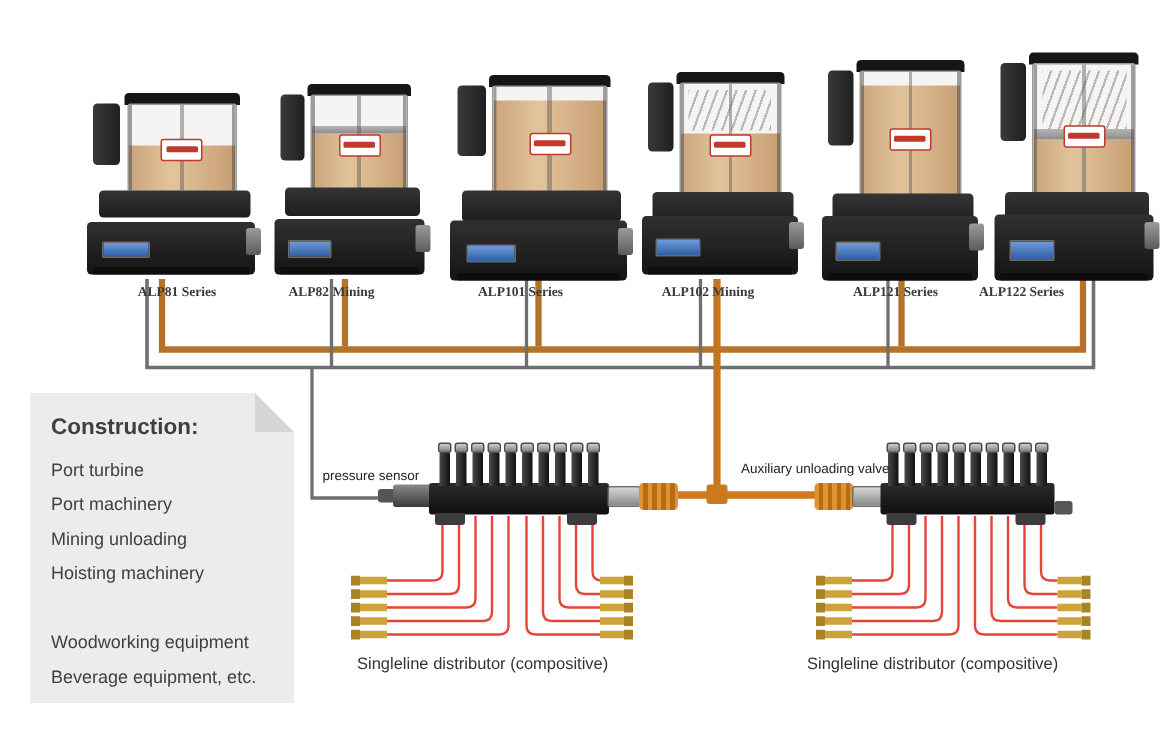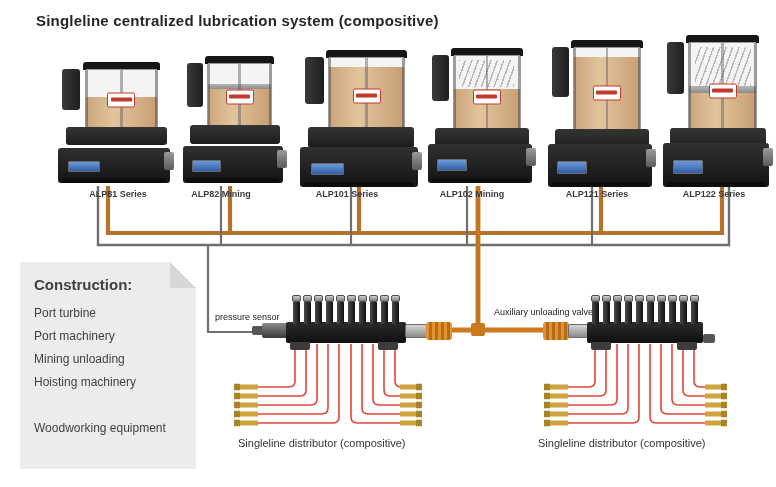--- a/index.html
+++ b/index.html
@@ -30,21 +30,21 @@
   .pump .knob{position:absolute;right:-4px;top:12%;width:10px;height:18px;background:linear-gradient(#9a9a9a,#5c5c5c);border-radius:2px;}
   .pump .feet{position:absolute;left:4%;right:4%;bottom:0;height:5px;background:#0d0d0d;}
 
   .p1{left:58px;top:62px;width:112px;height:122px;}   .p1 .reservoir{bottom:46%;} .p1 .grease{height:52%;} .p1 .base-top{bottom:32%;} 
   .p2{left:183px;top:56px;width:100px;height:128px;}  .p2 .reservoir{bottom:44%;} .p2 .grease{height:60%;} .p2 .plate{bottom:60%;} .p2 .base-top{bottom:31%;}
   .p3{left:300px;top:50px;width:118px;height:138px;}  .p3 .reservoir{bottom:41%;} .p3 .grease{height:88%;} .p3 .base-top{bottom:29%;}
   .p4{left:428px;top:48px;width:104px;height:136px;}  .p4 .reservoir{bottom:36%;} .p4 .grease{height:58%;} .p4 .spring{bottom:60%;} .p4 .base-top{bottom:26%;}
   .p5{left:548px;top:40px;width:104px;height:148px;}  .p5 .reservoir{bottom:35%;} .p5 .grease{height:90%;} .p5 .base-top{bottom:25%;}
   .p6{left:663px;top:35px;width:106px;height:153px;}  .p6 .reservoir{bottom:34%;} .p6 .grease{height:46%;} .p6 .spring{bottom:52%;} .p6 .plate{bottom:46%;height:7px;} .p6 .base-top{bottom:24%;}
 
-  .pump-label{position:absolute;top:189px;transform:translateX(-50%);font-size:9px;font-weight:bold;color:#3a3a3a;white-space:nowrap;}
+  .pump-label{position:absolute;top:189px;transform:translateX(-50%);font-size:9px;font-weight:bold;color:#3a3a3a;white-space:nowrap;font-family:Liberation Serif, serif;}
 
   
   .app-box{left:20px;top:262px;width:176px;height:207px;background:#ececec;
            clip-path:polygon(0 0,calc(100% - 26px) 0,100% 26px,100% 100%,0 100%);}
   .app-fold{left:170px;top:262px;width:0;height:0;border-left:26px solid #d6d6d6;border-top:26px solid #fff;}
   .app-title{left:34px;top:276px;font-size:15px;font-weight:bold;color:#3f3f3f;}
   .app-item{left:34px;font-size:12px;color:#3f3f3f;white-space:nowrap;}
 
   
   .dist{position:absolute;width:210px;height:62px;}
@@ -118,21 +118,20 @@
       <path d="M234,387 H240 M234,396 H240 M234,405 H240 M234,414 H240 M234,423 H240" stroke="#a98427" stroke-width="6.5"></path>
       <path d="M400,387 H416 M400,396 H416 M400,405 H416 M400,414 H416 M400,423 H416" stroke="#cda43c" stroke-width="5"></path>
       <path d="M416,387 H422 M416,396 H422 M416,405 H422 M416,414 H422 M416,423 H422" stroke="#a98427" stroke-width="6.5"></path>
       <path d="M550,387 H568 M550,396 H568 M550,405 H568 M550,414 H568 M550,423 H568" stroke="#cda43c" stroke-width="5"></path>
       <path d="M544,387 H550 M544,396 H550 M544,405 H550 M544,414 H550 M544,423 H550" stroke="#a98427" stroke-width="6.5"></path>
       <path d="M705,387 H721 M705,396 H721 M705,405 H721 M705,414 H721 M705,423 H721" stroke="#cda43c" stroke-width="5"></path>
       <path d="M721,387 H727 M721,396 H727 M721,405 H727 M721,414 H727 M721,423 H727" stroke="#a98427" stroke-width="6.5"></path>
     </g>
   </svg>
 
-  <div class="abs title">Singleline centralized lubrication system (compositive)</div>
 
   <div class="pump p1">
     <div class="motor"></div>
       <div class="lid"></div>
     <div class="reservoir">
         <div class="grease"></div>
         <div class="posts"></div>
         <div class="brand"></div>
       </div>
     <div class="base-top"></div>
@@ -220,30 +219,31 @@
         <div class="knob"></div>
         <div class="feet"></div>
       </div>
   </div>
 
   <div class="pump-label" style="left:118px">ALP81 Series</div>
   <div class="pump-label" style="left:221px">ALP82 Mining</div>
   <div class="pump-label" style="left:347px">ALP101 Series</div>
   <div class="pump-label" style="left:472px">ALP102 Mining</div>
   <div class="pump-label" style="left:597px">ALP121 Series</div>
-  <div class="pump-label" style="left:714px">ALP122 Series</div>
+  <div class="pump-label" style="left:681px">ALP122 Series</div>
 
   <div class="abs app-box"></div>
   <div class="abs app-fold"></div>
   <div class="abs app-title">Construction:</div>
   <div class="abs app-item" style="top:306px">Port turbine</div>
   <div class="abs app-item" style="top:329px">Port machinery</div>
   <div class="abs app-item" style="top:352px">Mining unloading</div>
   <div class="abs app-item" style="top:375px">Hoisting machinery</div>
   <div class="abs app-item" style="top:421px">Woodworking equipment</div>
+  <div class="abs app-item" style="top:444px">Beverage equipment, etc.</div>
 
   <div class="dist" style="left:250px;top:294px">
     <div class="sensor-tip" style="left:2px"></div>
     <div class="sensor-port" style="left:12px"></div>
     <div class="body" style="left:36px;width:120px"></div>
     <div class="inj" style="left:43px"></div>
       <div class="cap" style="left:42px"></div>
     <div class="inj" style="left:54px"></div>
       <div class="cap" style="left:53px"></div>
     <div class="inj" style="left:65px"></div>

